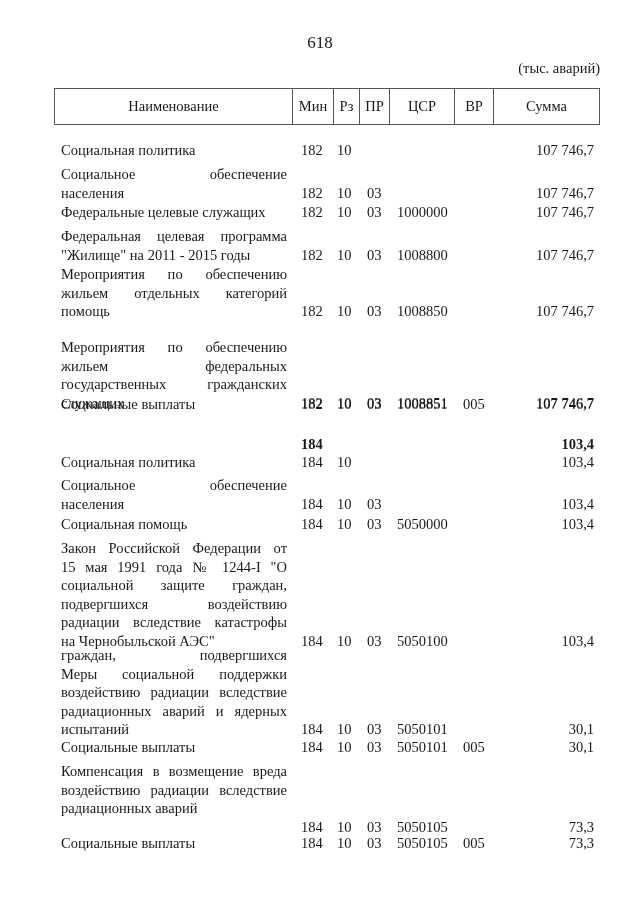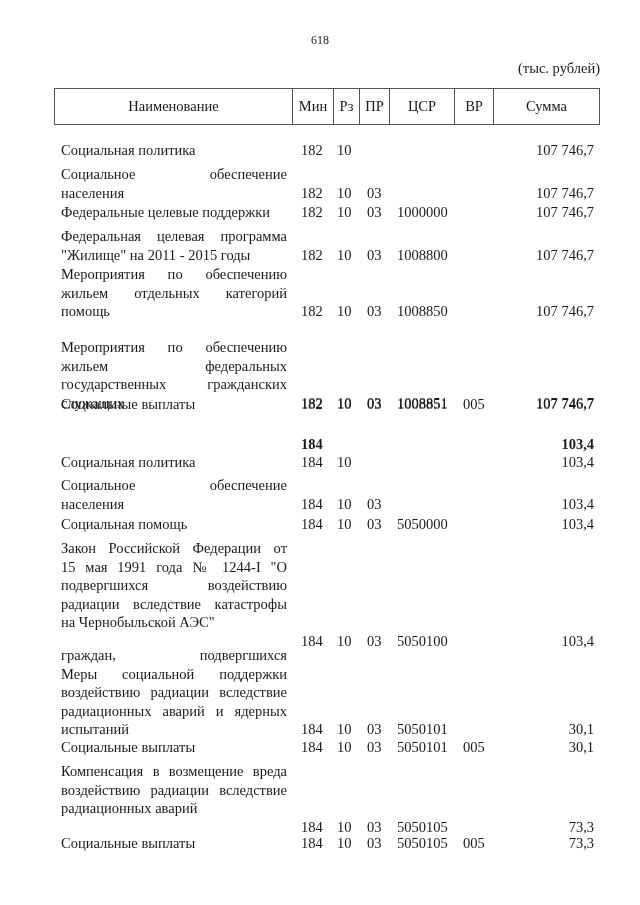--- a/index.html
+++ b/index.html
@@ -1,18 +1,18 @@
 <!DOCTYPE html>
 <html><head>
 <meta charset="utf-8">
 <style>
   html, body { margin: 0; padding: 0; background: #ffffff; }
   body { width: 640px; height: 905px; position: relative; overflow: hidden;
          font-family: "Liberation Serif", "DejaVu Serif", serif; color: #1a1a1a; font-size: 14.5px; }
-  .page-number { position: absolute; top: 33px; left: 0; width: 640px; text-align: center; font-size: 12px; }
+  .page-number { position: absolute; top: 33px; left: 0; width: 640px; text-align: center; font-size: 17px; }
   .units { position: absolute; top: 60px; right: 40px; font-size: 14.5px; }
   .header { position: absolute; top: 88px; left: 54px; width: 546px; height: 37px;
             border: 1px solid #555; box-sizing: border-box; display: flex; }
   .header .hc { border-right: 1px solid #555; display: flex; align-items: center; justify-content: center;
                 box-sizing: border-box; font-size: 14.5px; height: 100%; }
   .header .hc:last-child { border-right: none; }
   .c-name { width: 238px; }
   .c-min { width: 41px; }
   .c-rz { width: 26px; }
   .c-pr { width: 30px; }
@@ -30,21 +30,21 @@
   .row .v-pr { left: 367px; }
   .row .v-csr { left: 397px; }
   .row .v-vr { left: 463px; }
   .row .v-sum { right: 46px; text-align: right; }
   .bold { font-weight: bold; }
 </style>
 </head>
 <body>
 
 <div class="page-number">618</div>
-<div class="units">(тыс. рублей)</div>
+<div class="units">(тыс. аварий)</div>
 
 <div class="header">
   <div class="hc c-name">Наименование</div>
   <div class="hc c-min">Мин</div>
   <div class="hc c-rz">Рз</div>
   <div class="hc c-pr">ПР</div>
   <div class="hc c-csr">ЦСР</div>
   <div class="hc c-vr">ВР</div>
   <div class="hc c-sum">Сумма</div>
 </div>
@@ -68,21 +68,21 @@
       </div>
       <span class="val v-min">182</span>
       <span class="val v-rz">10</span>
       <span class="val v-pr">03</span>
       <span class="val v-csr"></span>
       <span class="val v-vr"></span>
       <span class="val v-sum">107 746,7</span>
     </div>
     <div class="row" style="top: 65px; height: 18.5px;">
       <div class="name">
-        <span class="ln last">Федеральные целевые поддержки</span>
+        <span class="ln last">Федеральные целевые служащих</span>
       </div>
       <span class="val v-min">182</span>
       <span class="val v-rz">10</span>
       <span class="val v-pr">03</span>
       <span class="val v-csr">1000000</span>
       <span class="val v-vr"></span>
       <span class="val v-sum">107 746,7</span>
     </div>
     <div class="row" style="top: 89px; height: 37px;">
       <div class="name">
@@ -173,20 +173,21 @@
       <span class="val v-rz">10</span>
       <span class="val v-pr">03</span>
       <span class="val v-csr">5050000</span>
       <span class="val v-vr"></span>
       <span class="val v-sum">103,4</span>
     </div>
     <div class="row" style="top: 401px; height: 111px;">
       <div class="name">
         <span class="ln">Закон Российской Федерации от</span>
         <span class="ln">15 мая 1991 года № 1244-I "О</span>
+        <span class="ln">социальной защите граждан,</span>
         <span class="ln">подвергшихся воздействию</span>
         <span class="ln">радиации вследствие катастрофы</span>
         <span class="ln last">на Чернобыльской АЭС"</span>
       </div>
       <span class="val v-min">184</span>
       <span class="val v-rz">10</span>
       <span class="val v-pr">03</span>
       <span class="val v-csr">5050100</span>
       <span class="val v-vr"></span>
       <span class="val v-sum">103,4</span>

